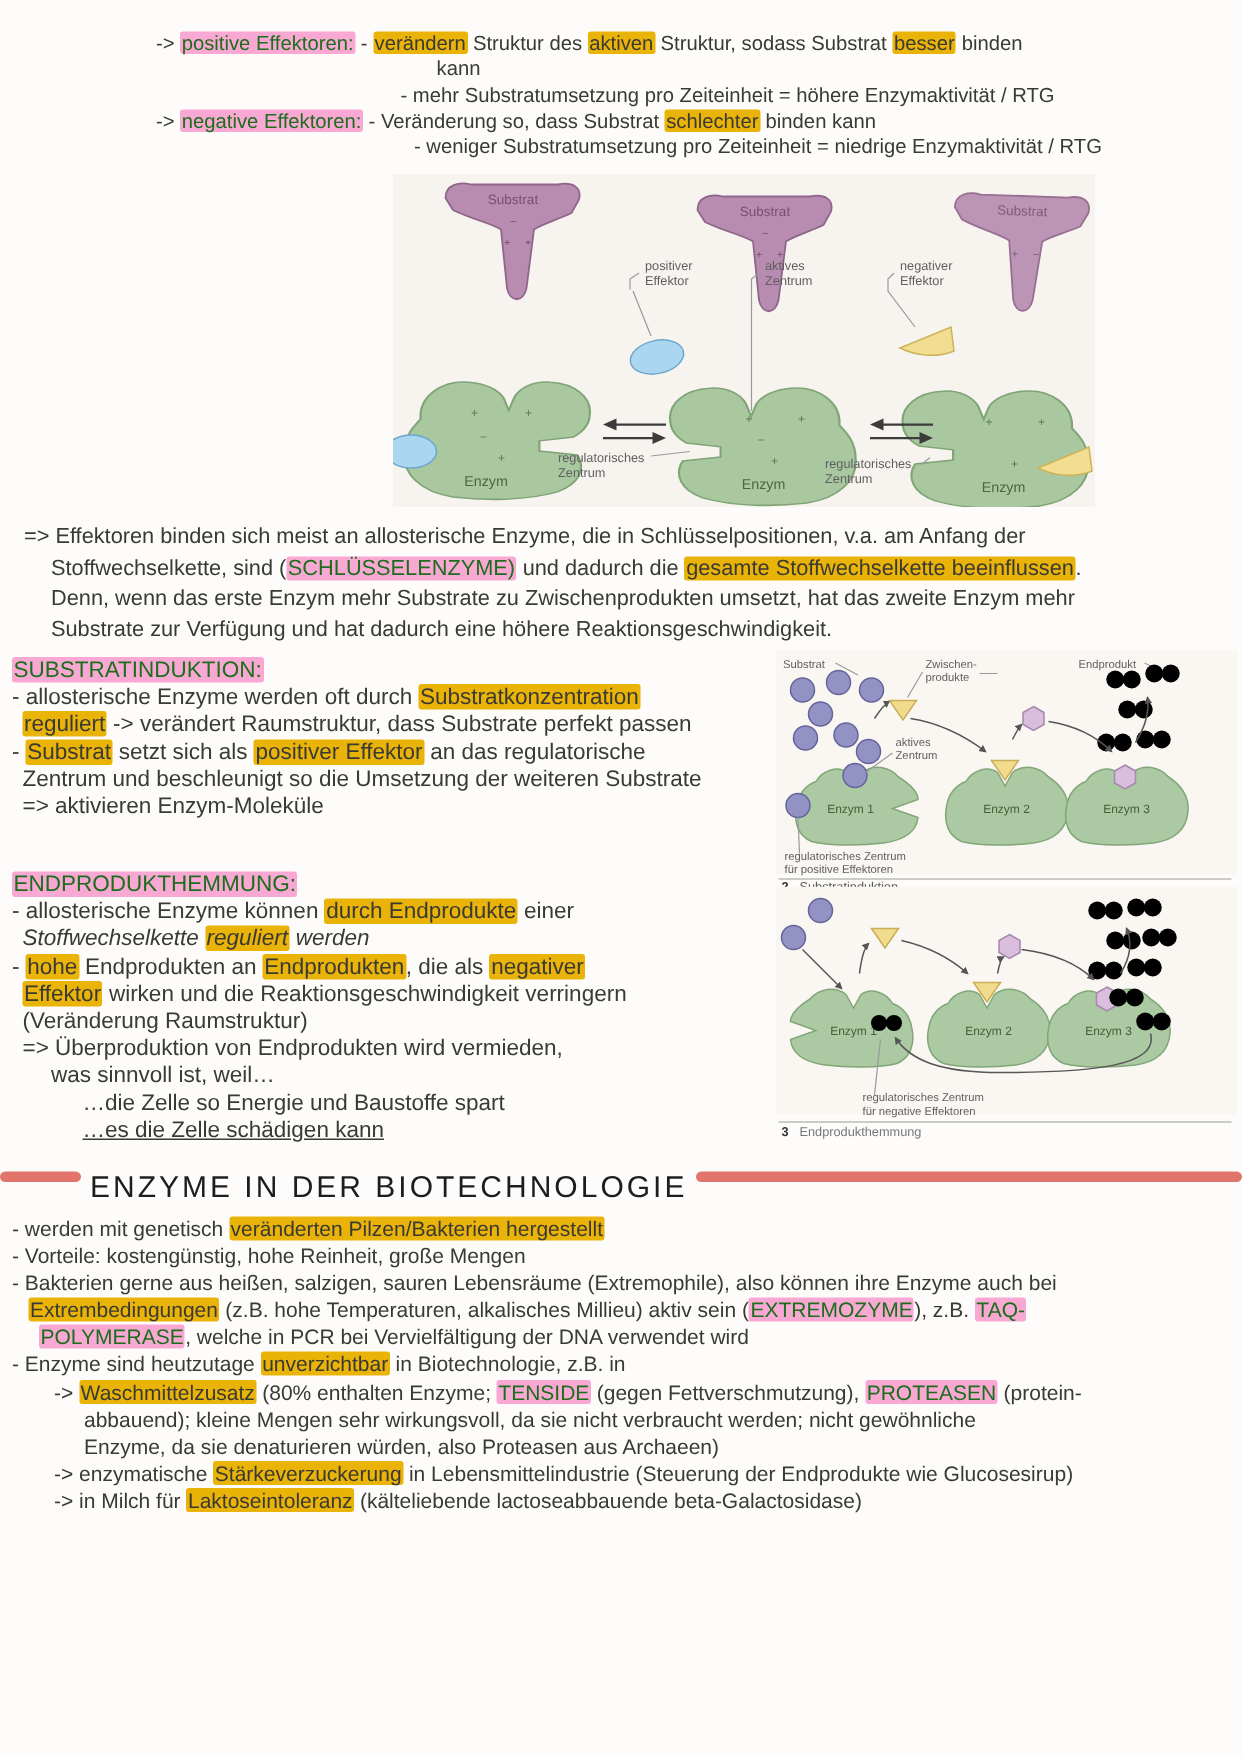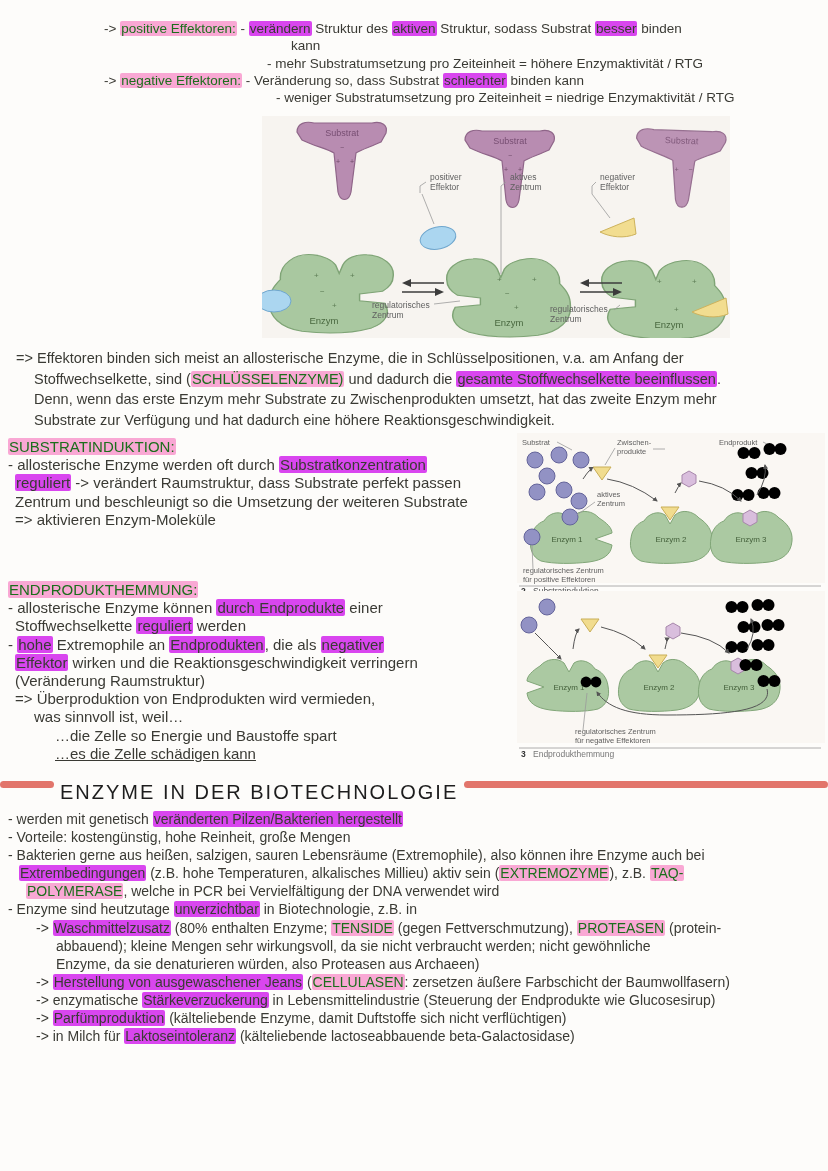--- a/index.html
+++ b/index.html
@@ -5,21 +5,21 @@
   html,body{margin:0;padding:0;}
   body{
     width:828px;height:1171px;position:relative;background:#fdfcfa;
     font-family:"Liberation Sans","DejaVu Sans",sans-serif;
     color:#3a3a34;overflow:hidden;
   }
   .textblock{position:absolute;}
   .tline{white-space:pre;}
   .hl{border-radius:2px;padding:0 1px;}
   .hl-green{background:#f9a8d4;color:#1c6e1c;}
-  .hl-orange{background:#d946ef;}
+  .hl-orange{background:#eab308;}
   #sec-effektoren{left:104px;top:20px;width:716px;font-size:13.5px;line-height:17.3px;}
   #sec-schluessel{left:16px;top:348px;width:806px;font-size:14.5px;line-height:20.6px;}
   #sec-substrat{left:8px;top:438px;width:508px;font-size:15px;line-height:18.2px;}
   #sec-endprodukt{left:8px;top:581px;width:508px;font-size:15px;line-height:18.2px;}
   #sec-biotech{left:8px;top:810px;width:818px;font-size:14px;line-height:18.1px;}
   .figure{position:absolute;}
   #fig1{left:262px;top:116px;width:468px;height:222px;}
   #fig2{left:517px;top:433px;width:308px;height:162px;}
   #fig3{left:517px;top:591px;width:308px;height:170px;}
   #biotech-heading{
@@ -175,20 +175,21 @@
       <div class="tline"><span>=&gt; Effektoren binden sich meist an allosterische Enzyme, die in Schlüsselpositionen, v.a. am Anfang der</span></div>
       <div class="tline" style="padding-left: 18px;"><span>Stoffwechselkette, sind (</span><span class="hl hl-green">SCHLÜSSELENZYME)</span><span> und dadurch die </span><span class="hl hl-orange">gesamte Stoffwechselkette beeinflussen</span><span>.</span></div>
       <div class="tline" style="padding-left: 18px;"><span>Denn, wenn das erste Enzym mehr Substrate zu Zwischenprodukten umsetzt, hat das zweite Enzym mehr</span></div>
       <div class="tline" style="padding-left: 18px;"><span>Substrate zur Verfügung und hat dadurch eine höhere Reaktionsgeschwindigkeit.</span></div>
     </section>
 
   <section class="textblock" id="sec-substrat">
       <div class="tline"><span class="hl hl-green">SUBSTRATINDUKTION:</span></div>
       <div class="tline"><span>- allosterische Enzyme werden oft durch </span><span class="hl hl-orange">Substratkonzentration</span></div>
       <div class="tline" style="padding-left: 7px;"><span class="hl hl-orange">reguliert</span><span> -&gt; verändert Raumstruktur, dass Substrate perfekt passen</span></div>
+      <div class="tline"><span>- </span><span class="hl hl-orange">Substrat</span><span> setzt sich als </span><span class="hl hl-orange">positiver Effektor</span><span> an das regulatorische</span></div>
       <div class="tline" style="padding-left: 7px;"><span>Zentrum und beschleunigt so die Umsetzung der weiteren Substrate</span></div>
       <div class="tline" style="padding-left: 7px;"><span>=&gt; aktivieren Enzym-Moleküle</span></div>
     </section>
 
   <div class="figure" id="fig2">
     <svg viewBox="0 0 308 162" width="308" height="162">
       <defs>
         <path id="enzS" d="M12,50 C3,46 0,37 2,27 C3,18 9,12 15,10 C19,3 29,-1 36,4 L41,13 L46,4 C53,-2 64,0 70,7 C78,12 84,20 83,30 C82,42 74,49 60,51 C44,53 24,53 12,50 Z"></path>
         <path id="enzS1" d="M12,50 C3,46 0,37 2,27 C3,18 9,12 15,10 C19,3 29,-1 36,4 L41,13 L46,4 C53,-2 64,0 70,7 C78,12 83,17 83,22 L66,28 L83,34 C82,44 74,49 60,51 C44,53 24,53 12,50 Z"></path>
         <polygon id="triS" points="0,0 18,0 9,13"></polygon>
@@ -266,22 +267,22 @@
 
       <line class="figrule" x1="2" y1="153" x2="304" y2="153"></line>
       <text class="capnum" x="4" y="161">2</text>
       <text class="captxt" x="16" y="161">Substratinduktion</text>
     </svg>
   </div>
 
   <section class="textblock" id="sec-endprodukt">
       <div class="tline"><span class="hl hl-green">ENDPRODUKTHEMMUNG:</span></div>
       <div class="tline"><span>- allosterische Enzyme können </span><span class="hl hl-orange">durch Endprodukte</span><span> einer</span></div>
-      <div class="tline" style="padding-left: 7px;"><span>Stoffwechselkette </span><span class="hl hl-orange">reguliert</span><span> werden</span></div>
-      <div class="tline"><span>- </span><span class="hl hl-orange">hohe</span><span> Extremophile an </span><span class="hl hl-orange">Endprodukten</span><span>, die als </span><span class="hl hl-orange">negativer</span></div>
+      <div class="tline" style="padding-left: 7px; font-style: italic;"><span>Stoffwechselkette </span><span class="hl hl-orange">reguliert</span><span> werden</span></div>
+      <div class="tline"><span>- </span><span class="hl hl-orange">hohe</span><span> Endprodukten an </span><span class="hl hl-orange">Endprodukten</span><span>, die als </span><span class="hl hl-orange">negativer</span></div>
       <div class="tline" style="padding-left: 7px;"><span class="hl hl-orange">Effektor</span><span> wirken und die Reaktionsgeschwindigkeit verringern</span></div>
       <div class="tline" style="padding-left: 7px;"><span>(Veränderung Raumstruktur)</span></div>
       <div class="tline" style="padding-left: 7px;"><span>=&gt; Überproduktion von Endprodukten wird vermieden,</span></div>
       <div class="tline" style="padding-left: 26px;"><span>was sinnvoll ist, weil…</span></div>
       <div class="tline" style="padding-left: 47px;"><span>…die Zelle so Energie und Baustoffe spart</span></div>
       <div class="tline" style="padding-left: 47px; text-decoration: underline;"><span>…es die Zelle schädigen kann</span></div>
     </section>
 
   <div class="figure" id="fig3">
     <svg viewBox="0 0 308 170" width="308" height="170">
@@ -354,19 +355,17 @@
   <section class="textblock" id="sec-biotech">
       <div class="tline"><span>- werden mit genetisch </span><span class="hl hl-orange">veränderten Pilzen/Bakterien hergestellt</span></div>
       <div class="tline"><span>- Vorteile: kostengünstig, hohe Reinheit, große Mengen</span></div>
       <div class="tline"><span>- Bakterien gerne aus heißen, salzigen, sauren Lebensräume (Extremophile), also können ihre Enzyme auch bei</span></div>
       <div class="tline" style="padding-left: 11px;"><span class="hl hl-orange">Extrembedingungen</span><span> (z.B. hohe Temperaturen, alkalisches Millieu) aktiv sein (</span><span class="hl hl-green">EXTREMOZYME</span><span>), z.B. </span><span class="hl hl-green">TAQ-</span></div>
       <div class="tline" style="padding-left: 18px;"><span class="hl hl-green">POLYMERASE</span><span>, welche in PCR bei Vervielfältigung der DNA verwendet wird</span></div>
       <div class="tline"><span>- Enzyme sind heutzutage </span><span class="hl hl-orange">unverzichtbar</span><span> in Biotechnologie, z.B. in</span></div>
       <div class="tline" style="padding-left: 28px;"><span>-&gt; </span><span class="hl hl-orange">Waschmittelzusatz</span><span> (80% enthalten Enzyme; </span><span class="hl hl-green">TENSIDE</span><span> (gegen Fettverschmutzung), </span><span class="hl hl-green">PROTEASEN</span><span> (protein-</span></div>
       <div class="tline" style="padding-left: 48px;"><span>abbauend); kleine Mengen sehr wirkungsvoll, da sie nicht verbraucht werden; nicht gewöhnliche</span></div>
       <div class="tline" style="padding-left: 48px;"><span>Enzyme, da sie denaturieren würden, also Proteasen aus Archaeen)</span></div>
-      <div class="tline" style="padding-left: 28px;"><span>-&gt; </span><span class="hl hl-orange">Herstellung von ausgewaschener Jeans</span><span> (</span><span class="hl hl-green">CELLULASEN</span><span>: zersetzen äußere Farbschicht der Baumwollfasern)</span></div>
       <div class="tline" style="padding-left: 28px;"><span>-&gt; enzymatische </span><span class="hl hl-orange">Stärkeverzuckerung</span><span> in Lebensmittelindustrie (Steuerung der Endprodukte wie Glucosesirup)</span></div>
-      <div class="tline" style="padding-left: 28px;"><span>-&gt; </span><span class="hl hl-orange">Parfümproduktion</span><span> (kälteliebende Enzyme, damit Duftstoffe sich nicht verflüchtigen)</span></div>
       <div class="tline" style="padding-left: 28px;"><span>-&gt; in Milch für </span><span class="hl hl-orange">Laktoseintoleranz</span><span> (kälteliebende lactoseabbauende beta-Galactosidase)</span></div>
     </section>
 
 </div>
 
 </body></html>

